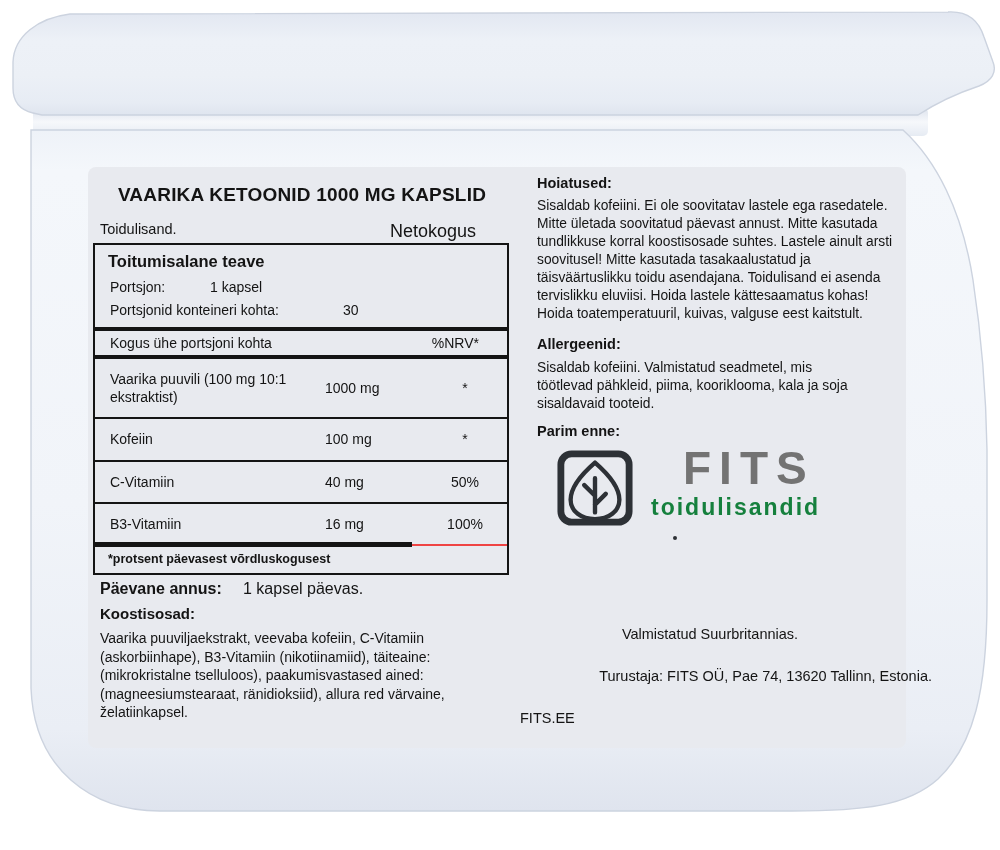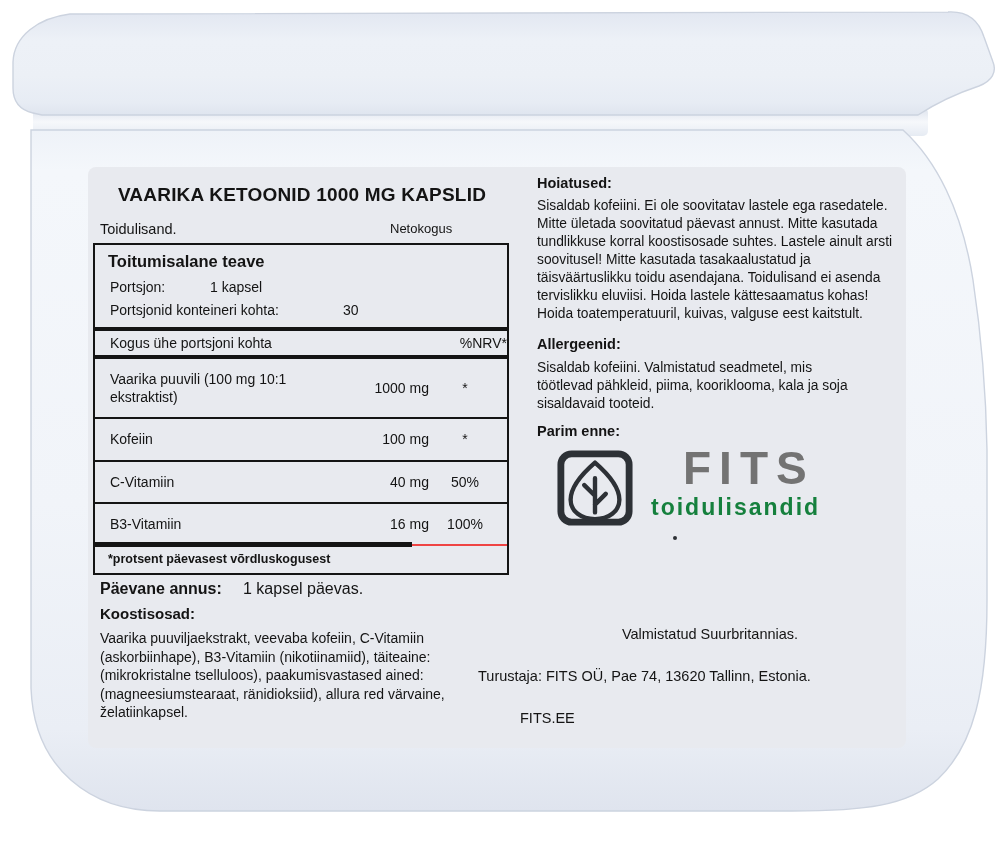--- a/index.html
+++ b/index.html
@@ -11,35 +11,35 @@
   }
   #package-art{position:absolute;left:0;top:0;z-index:0;}
   #text-layer{position:absolute;inset:0;z-index:1;}
 
   .abs{position:absolute;}
 
   
   .title{left:95px;top:184px;width:414px;text-align:center;
          font-size:19px;font-weight:700;letter-spacing:.2px;}
   .toprow-left{left:100px;top:221px;font-size:14.5px;}
-  .toprow-right{left:390px;top:221px;font-size:13px;text-align:center;}
+  .toprow-right{left:390px;top:221px;font-size:18px;text-align:center;}
 
   .facts{left:93px;top:243px;width:416px;height:332px;box-sizing:border-box;
          border:2px solid #141414;}
   .facts-title{font-size:16.5px;font-weight:700;padding:7px 0 4px 13px;}
   .serv-line{display:flex;font-size:14px;padding:4px 0 3px 15px;}
   .serv-label-1{width:100px;}
   .serv-label-2{width:233px;}
   .amt-head{display:flex;justify-content:space-between;align-items:center;
             margin-top:6px;border-top:4px solid #141414;border-bottom:4px solid #141414;
-            font-size:14px;padding:4px 0 4px 15px;}
+            font-size:14px;padding:4px 28px 4px 15px;}
   .frow{display:flex;align-items:center;font-size:14px;padding:11px 0;}
   .frow.sep{border-bottom:2px solid #141414;}
   .fname{flex:1;padding-left:15px;line-height:1.3;}
-  .famt{width:104px;text-align:right;}
+  .famt{width:104px;text-align:left;}
   .fnrv{width:72px;text-align:center;padding-right:6px;}
   .ffoot{position:relative;border-top:2px solid #ef4444;padding:6px 0 8px 13px;}
   .fbar{position:absolute;left:0;top:-4px;width:77%;height:5px;background:#141414;}
   .ftext{font-size:12.5px;font-weight:700;}
 
   .daily{left:100px;top:580px;font-size:16px;display:flex;}
   .daily-label{font-weight:700;width:143px;}
   .ingr-head{left:100px;top:605px;font-size:15px;font-weight:700;}
   .ingr-text{left:100px;top:629px;width:435px;font-size:14px;line-height:18.5px;
              white-space:pre-line;}
@@ -56,21 +56,21 @@
   .brand{left:556px;top:449px;display:flex;align-items:flex-start;}
   .brand-text{margin-left:17px;}
   .brand-name{font-size:46px;font-weight:700;letter-spacing:8px;line-height:.86;
               color:#737373;margin-left:32px;}
   .brand-tag{font-size:23px;font-weight:700;letter-spacing:2px;color:#15803d;
              margin-top:5px;}
   .brand-dot{left:673px;top:536px;width:4px;height:4px;border-radius:50%;
              background:#2d3136;}
 
   .made-in{left:520px;top:626px;width:380px;text-align:center;font-size:14.5px;}
-  .distributor{left:478px;top:668px;width:440px;text-align:left;font-size:14.5px;}
+  .distributor{left:492px;top:668px;width:440px;text-align:right;font-size:14.5px;}
   .website{left:520px;top:710px;width:380px;text-align:left;font-size:14.5px;}
 </style>
 </head>
 <body>
 
 <svg id="package-art" width="1000" height="850" viewBox="0 0 1000 850">
   <defs>
     <linearGradient id="gLid" x1="0" y1="0" x2="0" y2="1">
       <stop offset="0" stop-color="#e2e7f1"></stop>
       <stop offset="0.28" stop-color="#edf1f7"></stop>

